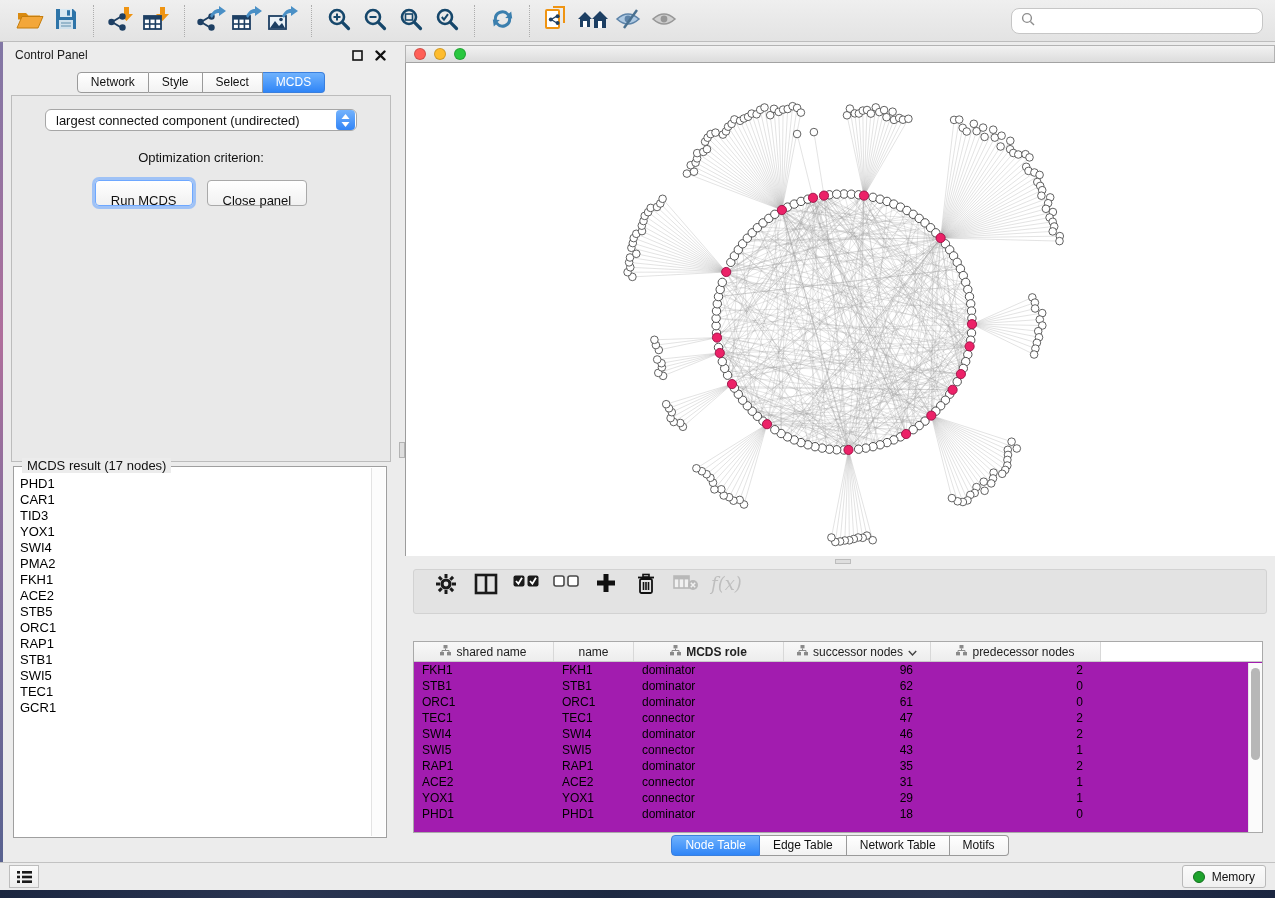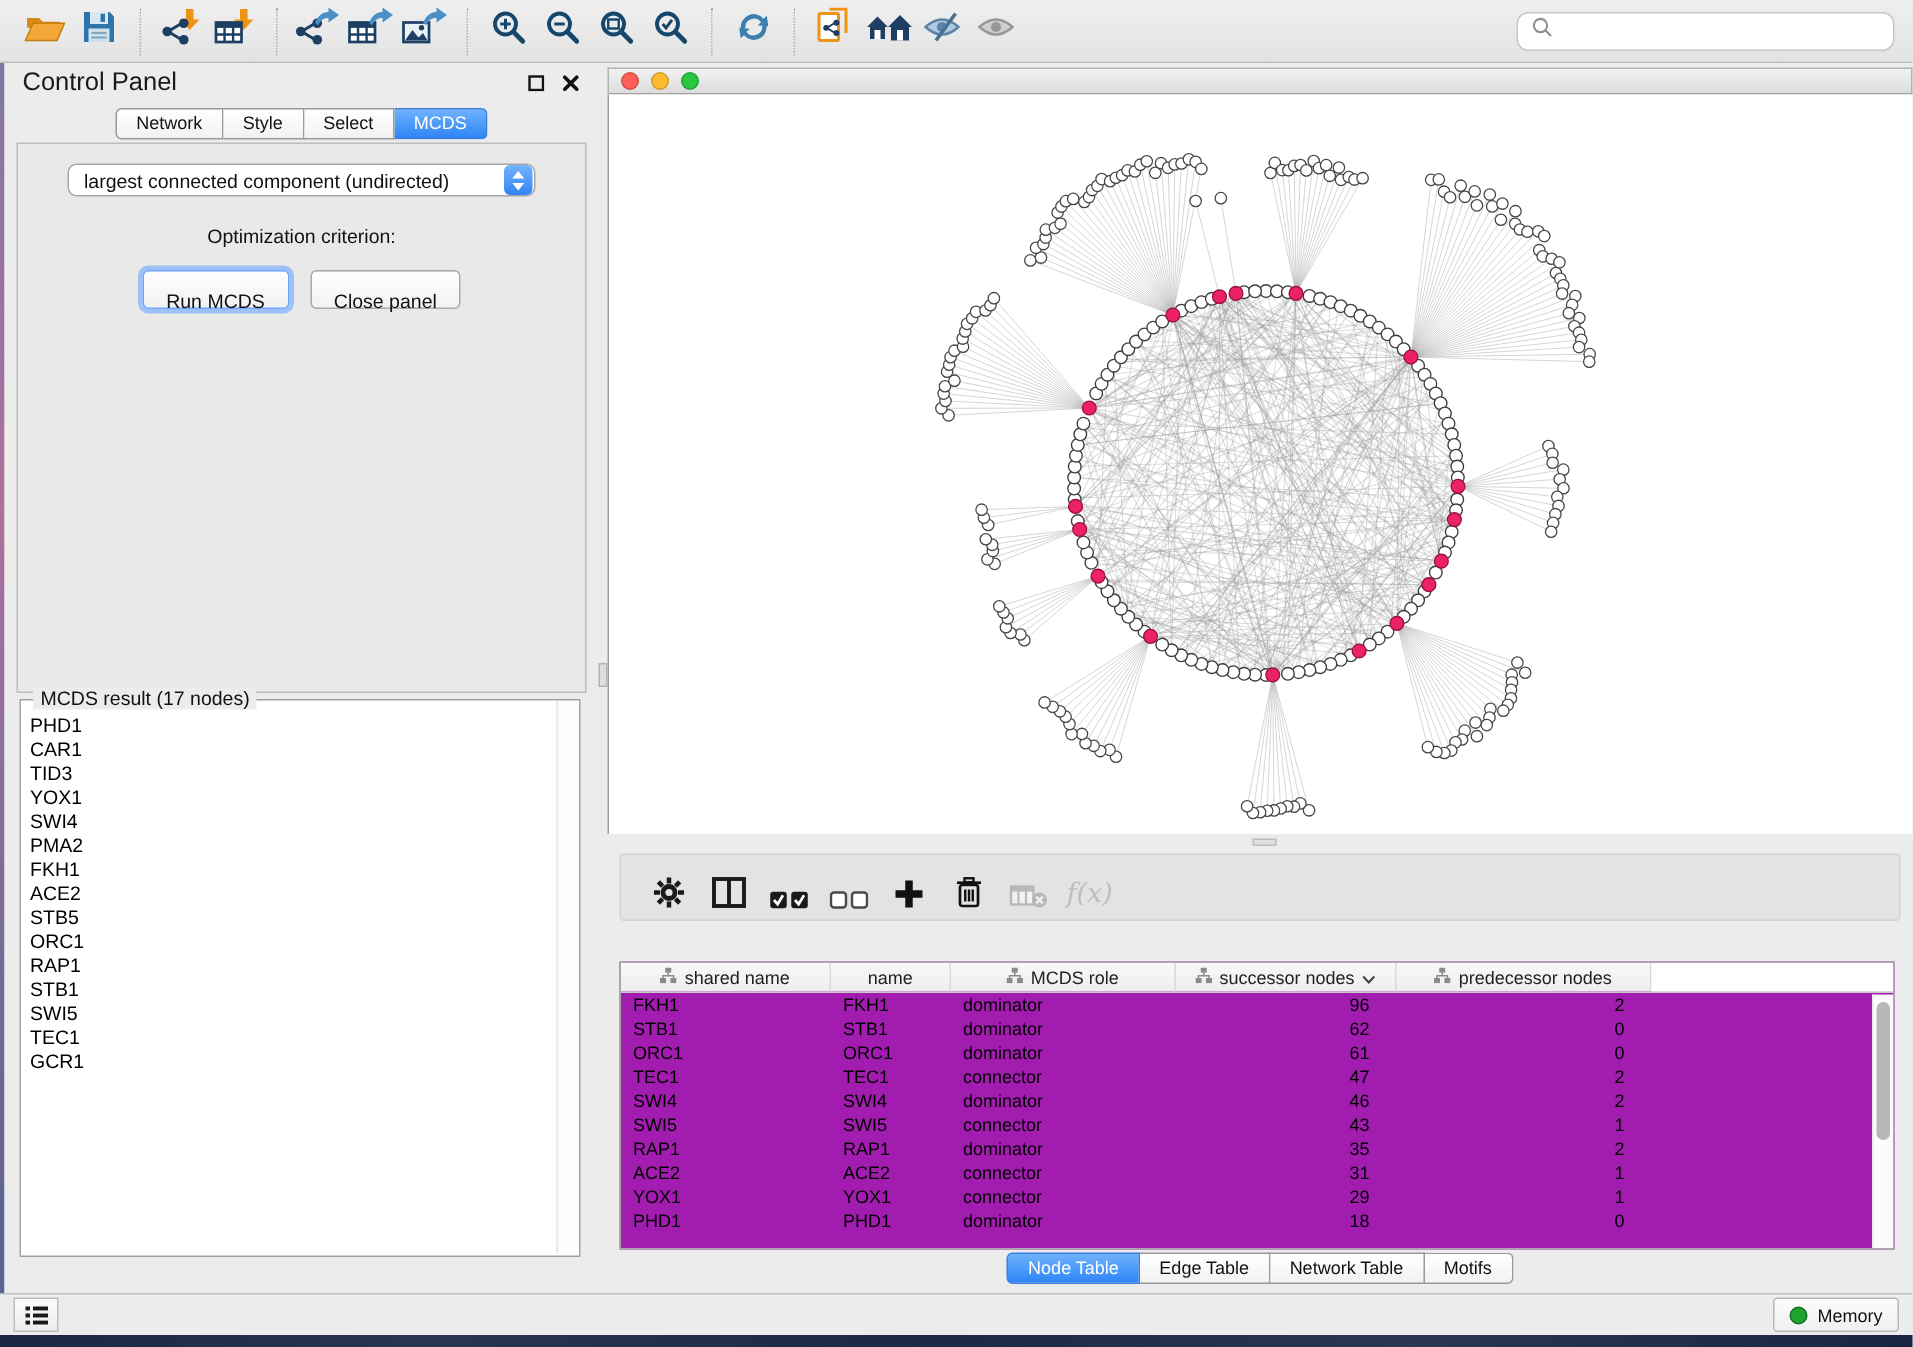--- a/index.html
+++ b/index.html
@@ -18,21 +18,21 @@
     flex:0 0 auto; cursor:default; }
   .tb-btn.disabled { opacity:.9; }
   .tb-sep { width:0; height:32px; border-left:1px dotted #adadad; margin:0 9px; flex:0 0 auto; }
   #search-box { margin-left:auto; width:252px; height:26px; background:#fff;
     border:1px solid #c6c6c6; border-radius:8px; display:flex; align-items:center;
     gap:6px; padding:0 9px; }
   #search-box input { border:none; outline:none; flex:1; font-size:12px; background:transparent; }
   
   #control-panel { position:absolute; left:3px; top:42px; width:396px; bottom:36px; background:#ececec; }
   .panel-header { height:26px; display:flex; align-items:center; padding:0 12px; gap:10px; }
-  .panel-title { font-size:17px; color:#1a1a1a; }
+  .panel-title { font-size:12px; color:#1a1a1a; }
   .panel-header .spacer { flex:1; }
   .win-ic { width:13px; height:13px; display:flex; align-items:center; justify-content:center; }
   .tabs-row { display:flex; justify-content:center; margin-top:4px; position:relative; z-index:2; }
   .tab { height:21px; line-height:19px; padding:0 13px; font-size:12px; color:#111;
     background:linear-gradient(#ffffff,#f2f2f2); border:1px solid #9a9a9a; border-left:none; }
   .tab:first-child { border-left:1px solid #9a9a9a; border-radius:4px 0 0 4px; }
   .tab:last-child { border-radius:0 4px 4px 0; }
   .tab.active { background:linear-gradient(#6fb2fd,#2f85f7); color:#fff; border-color:#3a7fdd; }
   #cp-body { position:absolute; left:8px; right:8px; top:53px; height:367px;
     background:#e9e9e9; border:1px solid #bcbcbc; }
@@ -79,21 +79,21 @@
   .edge  { stroke:#9a9a9a; stroke-opacity:.35; stroke-width:.7; }
   .fedge { stroke:#a9a9a9; stroke-opacity:.5;  stroke-width:.65; }
   .rn { fill:#fff; stroke:#3d3d3d; stroke-width:.9; }
   .sn { fill:#fff; stroke:#464646; stroke-width:.85; }
   .hn { fill:#ec2268; stroke:#9c0f44; stroke-width:.9; }
   
   #table-panel { position:absolute; left:405px; right:0; top:566px; bottom:36px; background:#ececec; }
   #tp-toolbar { margin:3px 8px 0; height:45px; background:#e3e3e3;
     border:1px solid #d2d2d2; border-radius:3px; display:flex; align-items:center;
     gap:0; padding:0 12px; }
-  .tpt-btn { width:40px; height:38px; display:flex; align-items:flex-end; justify-content:center; }
+  .tpt-btn { width:40px; height:38px; display:flex; align-items:flex-start; justify-content:center; }
   .tpt-btn.disabled { opacity:.5; filter:grayscale(1); }
   #node-table { position:absolute; left:8px; right:12px; top:75px; height:192px;
     background:#a21caf; border:1px solid #a9a9a9; overflow:hidden; }
   #table-head { display:flex; height:20px; background:linear-gradient(#f8f8f8,#ededed);
     border-bottom:1px solid #c9c9c9; }
   .th { display:flex; align-items:center; justify-content:center; gap:5px;
     font-size:12px; color:#222; border-right:1px solid #d8d8d8; padding:0 4px; }
   .th.filler { background:#fff; border-right:none; }
   .tr { display:flex; height:16px; align-items:center; }
   .td { font-size:12px; color:#000; padding:0 8px; white-space:nowrap; overflow:hidden; }
@@ -1209,21 +1209,21 @@
               <rect x="3.5" y="0" width="4" height="3.4" fill="#8a8a8a"></rect>
               <rect x="0" y="7" width="4" height="3.4" fill="#8a8a8a"></rect>
               <rect x="7" y="7" width="4" height="3.4" fill="#8a8a8a"></rect>
               <path d="M5.5 3.4 V5.5 M2 7 V5.5 H9 V7" fill="none" stroke="#8a8a8a" stroke-width="1"></path>
             </svg></span>
           <span>shared name</span>
         </div>
         <div class="th" style="width: 80px;">
           <span>name</span>
         </div>
-        <div class="th" style="width: 150px;">
+        <div class="th" style="width: 150px; font-weight: bold;">
           <span><svg width="11" height="11" viewBox="0 0 11 11">
               <rect x="3.5" y="0" width="4" height="3.4" fill="#8a8a8a"></rect>
               <rect x="0" y="7" width="4" height="3.4" fill="#8a8a8a"></rect>
               <rect x="7" y="7" width="4" height="3.4" fill="#8a8a8a"></rect>
               <path d="M5.5 3.4 V5.5 M2 7 V5.5 H9 V7" fill="none" stroke="#8a8a8a" stroke-width="1"></path>
             </svg></span>
           <span>MCDS role</span>
         </div>
         <div class="th" style="width: 147px;">
           <span><svg width="11" height="11" viewBox="0 0 11 11">

